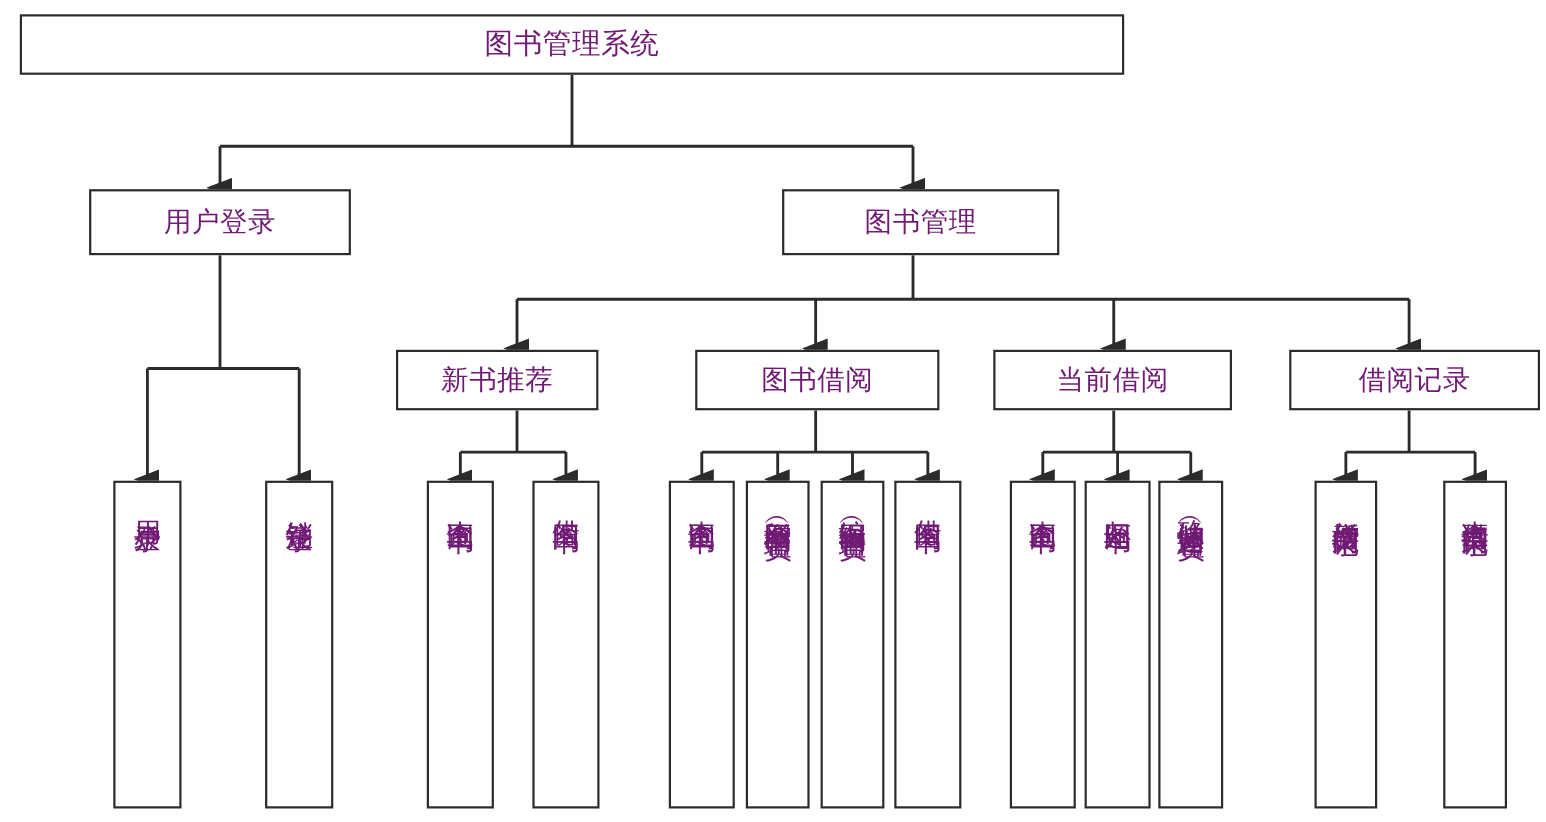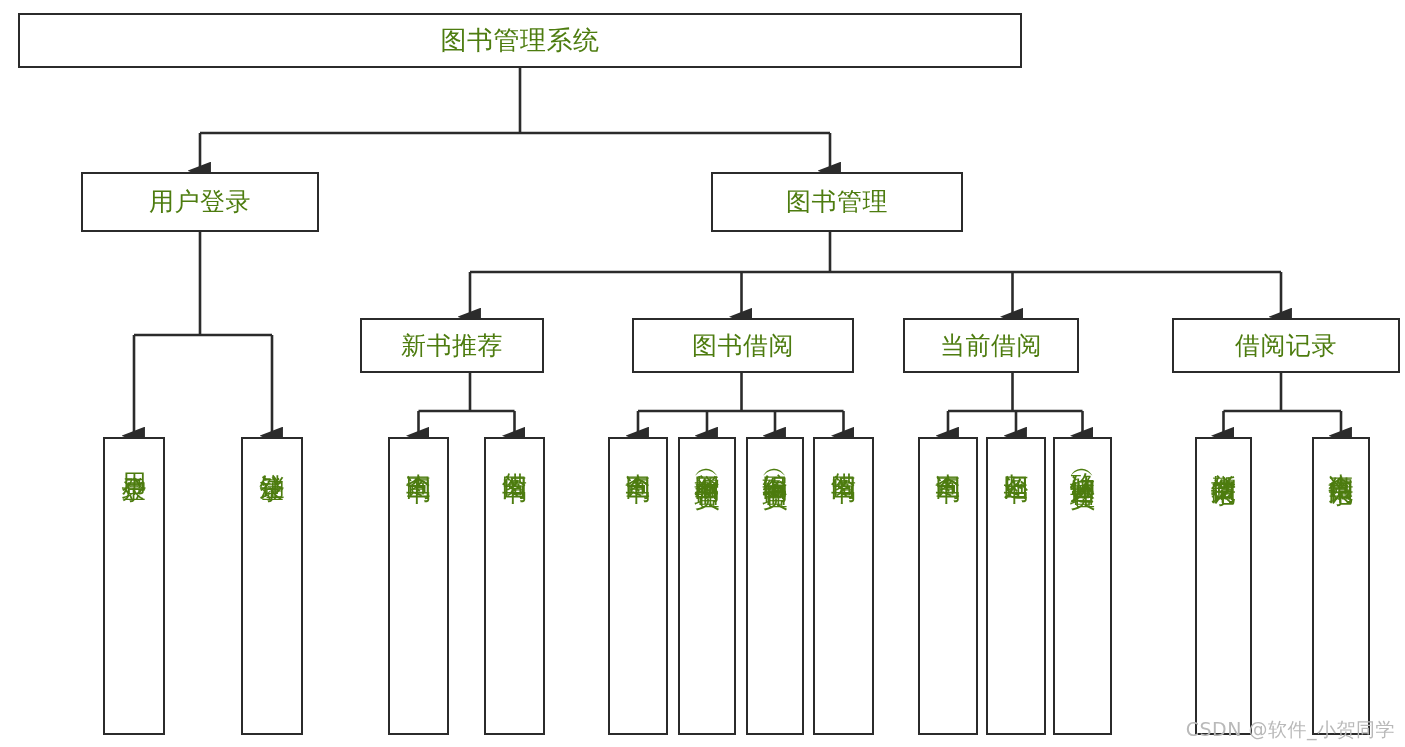--- a/index.html
+++ b/index.html
@@ -30,21 +30,21 @@
     position: absolute;
     box-sizing: border-box;
     background: #ffffff;
     border: 2px solid #2b2b2b;
     display: flex;
     align-items: center;
     justify-content: center;
     z-index: 2;
   }
   .node .lbl {
-    color: #4d7c0f;
+    color: #701a75;
     text-align: center;
     line-height: 1.18;
     white-space: pre;
     letter-spacing: 0.5px;
   }
   .node.horiz .lbl {
     font-size: 25px;
     writing-mode: horizontal-tb;
   }
   .node.vert {
@@ -128,21 +128,21 @@
       </div>
       <div class="node horiz" style="left: 711px; top: 172px; width: 252px; height: 60px;">
         <span class="lbl">图书管理</span>
       </div>
       <div class="node horiz" style="left: 360px; top: 318px; width: 184px; height: 55px; align-items: center;">
         <span class="lbl">新书推荐</span>
       </div>
       <div class="node horiz" style="left: 632px; top: 318px; width: 222px; height: 55px;">
         <span class="lbl">图书借阅</span>
       </div>
-      <div class="node horiz" style="left: 903px; top: 318px; width: 176px; height: 55px;">
+      <div class="node horiz" style="left: 903px; top: 318px; width: 217px; height: 55px;">
         <span class="lbl">当前借阅</span>
       </div>
       <div class="node horiz" style="left: 1172px; top: 318px; width: 228px; height: 55px;">
         <span class="lbl">借阅记录</span>
       </div>
       <div class="node vert" style="left: 103px; top: 437px; width: 62px; height: 298px;">
         <span class="lbl">用户登录</span>
       </div>
       <div class="node vert" style="left: 241px; top: 437px; width: 62px; height: 298px;">
         <span class="lbl">注销登录</span>
@@ -175,14 +175,13 @@
         <span class="lbl">确认归还（管理员）</span>
       </div>
       <div class="node vert" style="left: 1195px; top: 437px; width: 57px; height: 298px;">
         <span class="lbl">新增借阅记录</span>
       </div>
       <div class="node vert" style="left: 1312px; top: 437px; width: 58px; height: 298px;">
         <span class="lbl">查询借阅记录</span>
       </div>
     </div>
 
-  <div class="watermark">CSDN @软件_小贺同学</div>
 </div>
 
 </body></html>

